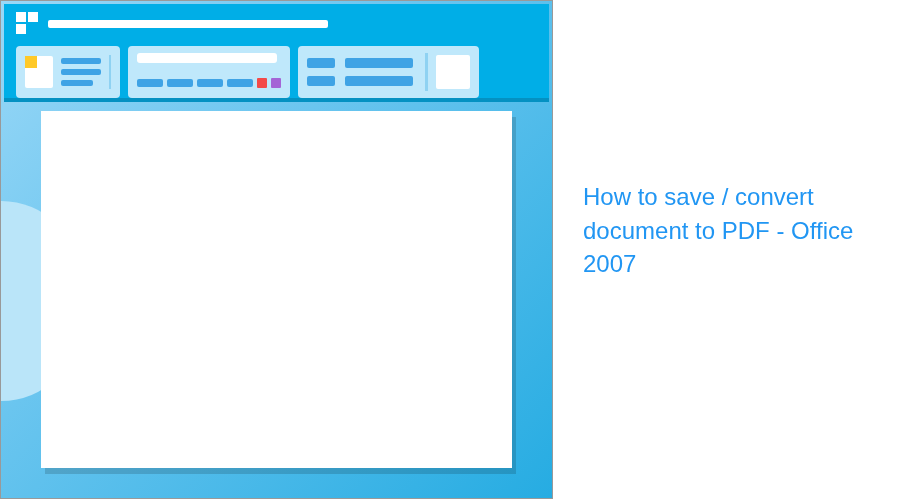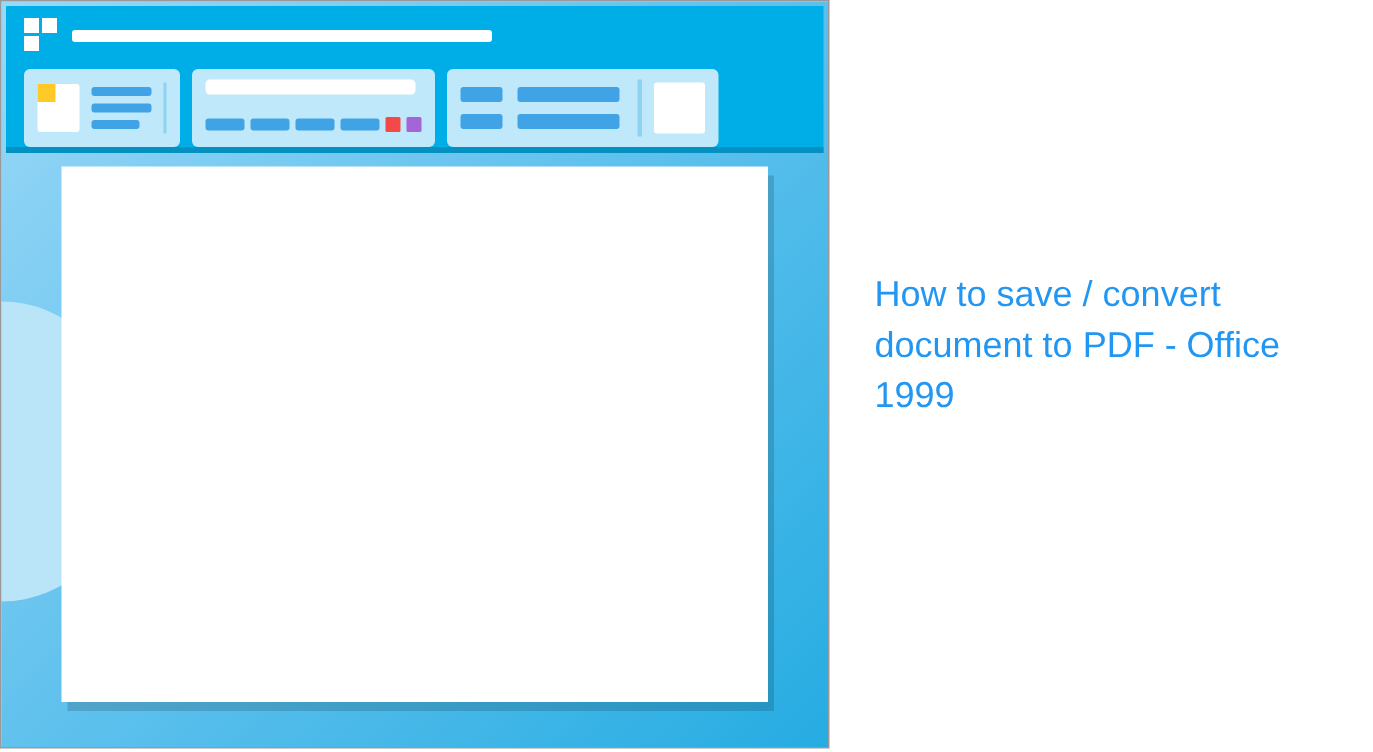--- a/index.html
+++ b/index.html
@@ -180,14 +180,14 @@
         </div>
         <div class="rsep"></div>
         <div class="end-box"></div>
       </div>
     </div>
   </div>
   <div class="document"></div>
 </div>
 
 <div class="right-text">
-  <h2>How to save / convert document to PDF - Office 1999</h2>
+  <h2>How to save / convert document to PDF - Office 2007</h2>
 </div>
 
 </body></html>

